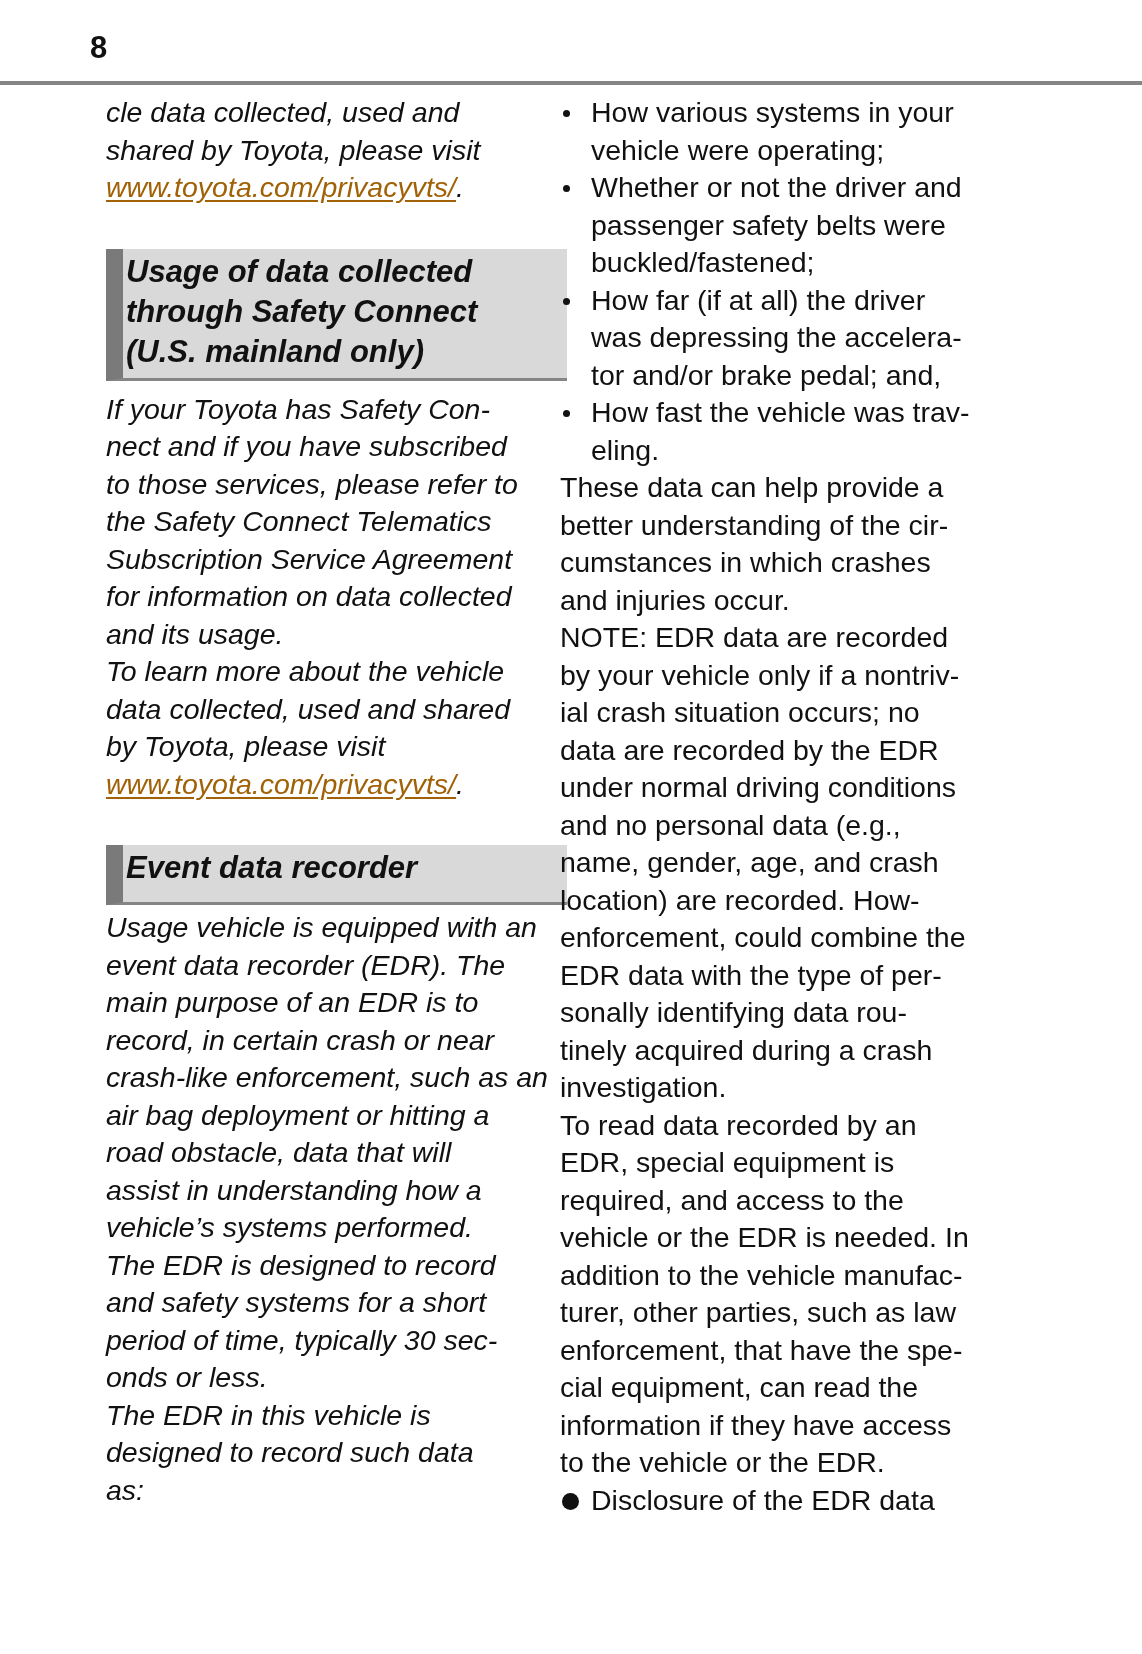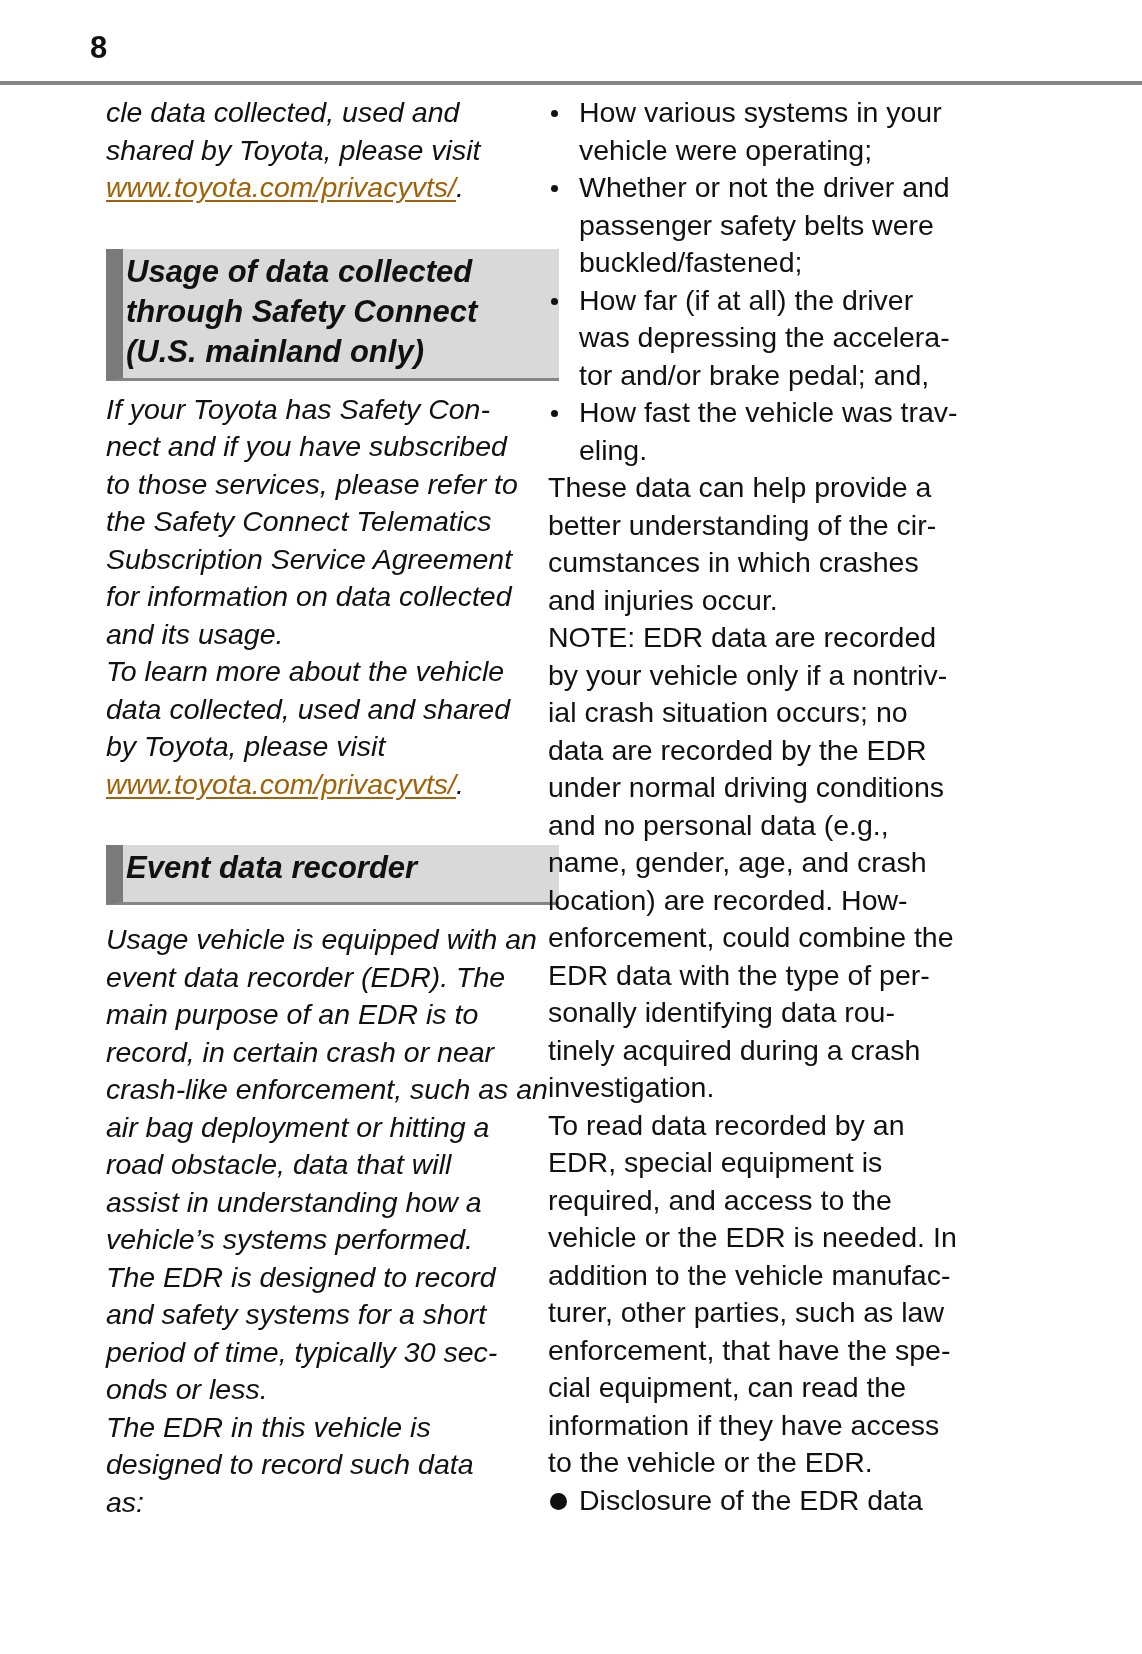--- a/index.html
+++ b/index.html
@@ -9,23 +9,23 @@
               font-family: "Liberation Sans", sans-serif; }
   .top-rule { position: absolute; left: 0; top: 81px; width: 1142px; height: 4px; background: #858585; }
   .col { position: absolute; top: 94px; font-size: 28.5px; line-height: 37.5px; }
   .col-left { left: 106px; width: 450px; font-style: italic; }
   .col-right { left: 591px; width: 460px; }
   .line { white-space: nowrap; display: block; }
   .link { text-decoration: underline; text-underline-offset: 3px; color: #a16207; cursor: pointer; }
   .para-gap { }
   .heading { position: relative; background: #d9d9d9; border-left: 17px solid #7a7a7a;
              border-bottom: 3px solid #858585; font-weight: bold; font-size: 31px; line-height: 40px;
-             padding: 3px 8px 6px 3px; width: 425px; }
+             padding: 3px 16px 6px 3px; width: 425px; }
   .heading-1 { margin-top: 42px; margin-bottom: 10px; }
-  .heading-2 { margin-top: 42px; margin-bottom: 16px; padding-bottom: 14px; }
+  .heading-2 { margin-top: 42px; margin-bottom: 4px; padding-bottom: 14px; }
   .bullet-item { position: relative; padding-left: 31px; }
   .bullet-item .dot { position: absolute; left: 0; top: 0; width: 20px; text-align: left; }
   .dot-small::before { content: ""; display: inline-block; width: 7px; height: 7px; border-radius: 50%;
                        background: #111; position: absolute; left: 3px; top: 16px; }
   .dot-large::before { content: ""; display: inline-block; width: 17px; height: 17px; border-radius: 50%;
                        background: #111; position: absolute; left: 2px; top: 11px; }
 </style>
 </head>
 <body>
 
@@ -82,21 +82,21 @@
     <span class="line">onds or less.</span>
   </div>
 
   <div class="para-gap">
     <span class="line">The EDR in this vehicle is</span>
     <span class="line">designed to record such data</span>
     <span class="line">as:</span>
   </div>
 </div>
 
-<div class="col col-right" style="left:548px;">
+<div class="col col-right" style="left:560px;">
   <div>
     <div class="bullet-item">
       <span class="dot dot-small"></span>
       <span class="line">How various systems in your</span>
       <span class="line">vehicle were operating;</span>
     </div>
     <div class="bullet-item">
       <span class="dot dot-small"></span>
       <span class="line">Whether or not the driver and</span>
       <span class="line">passenger safety belts were</span>

